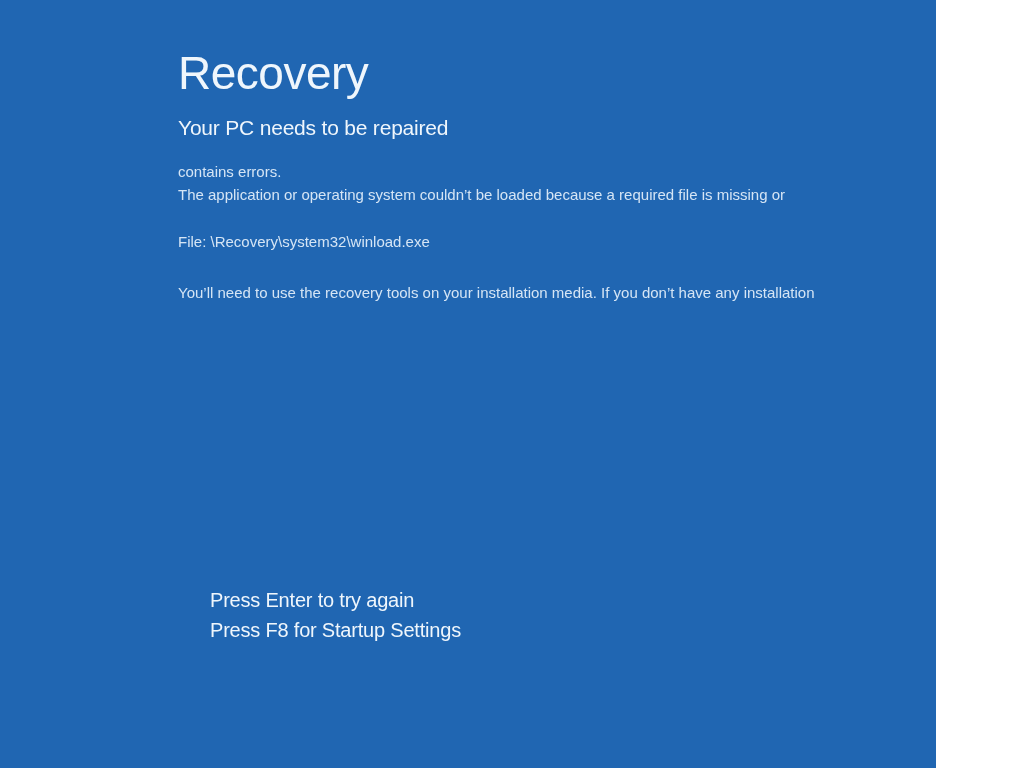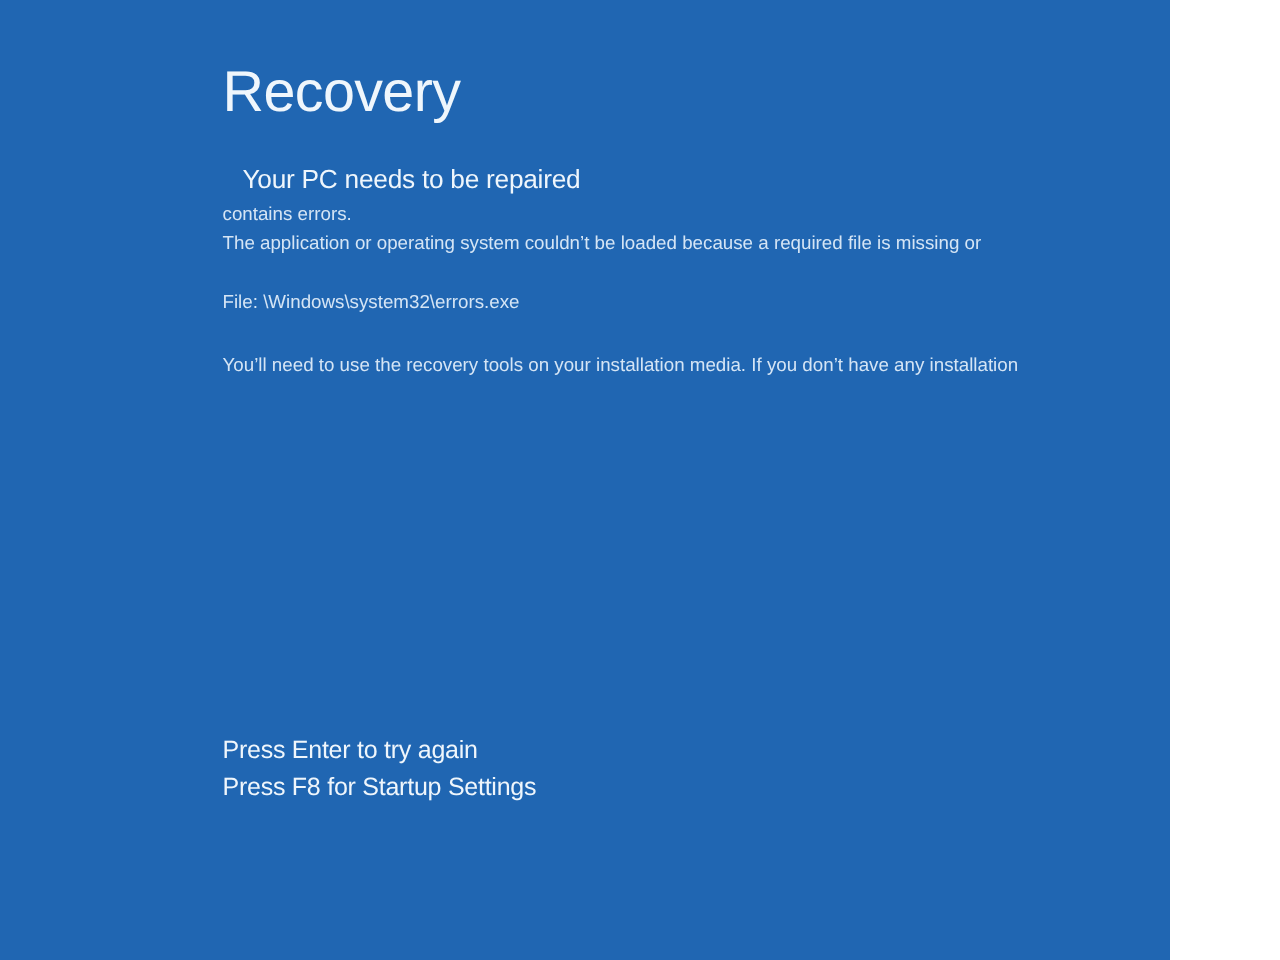--- a/index.html
+++ b/index.html
@@ -33,21 +33,21 @@
     font-size: 46px;
     font-weight: 300;
     letter-spacing: -0.5px;
     line-height: 1.1;
     color: var(--heading_text, #EFF6FC);
   }
   .subtitle {
     position: absolute;
     top: 116px;
     left: 0;
-    margin: 16px;
+    margin: 0;
     font-size: 21px;
     font-weight: 400;
     letter-spacing: -0.2px;
     color: var(--heading_text, #EFF6FC);
   }
   .body {
     position: absolute;
     left: 0;
     margin: 0;
     font-size: 15px;
@@ -63,39 +63,40 @@
     position: absolute;
     top: 585px;
     left: 0;
     color: var(--heading_text, #EFF6FC);
     font-size: 20px;
     letter-spacing: -0.2px;
   }
   .action {
     display: block;
     line-height: 30px;
+    margin-left: 32px;
   }
 </style>
 </head>
 <body>
 
 <div class="screen">
   <main class="content">
 
     <h1 class="title">Recovery</h1>
 
     <h2 class="subtitle">Your PC needs to be repaired</h2>
 
     <p class="body para1">
       <span class="line">contains errors.</span>
       <span class="line">The application or operating system couldn’t be loaded because a required file is missing or</span>
     </p>
 
     <p class="body details">
-      <span class="line">File: \Windows\system32\errors.exe</span>
+      <span class="line">File: \Recovery\system32\winload.exe</span>
     </p>
 
     <p class="body para2">
       <span class="line">You’ll need to use the recovery tools on your installation media. If you don’t have any installation</span>
     </p>
 
     <div class="actions">
       <span class="action">Press Enter to try again</span>
       <span class="action">Press F8 for Startup Settings</span>
     </div>

